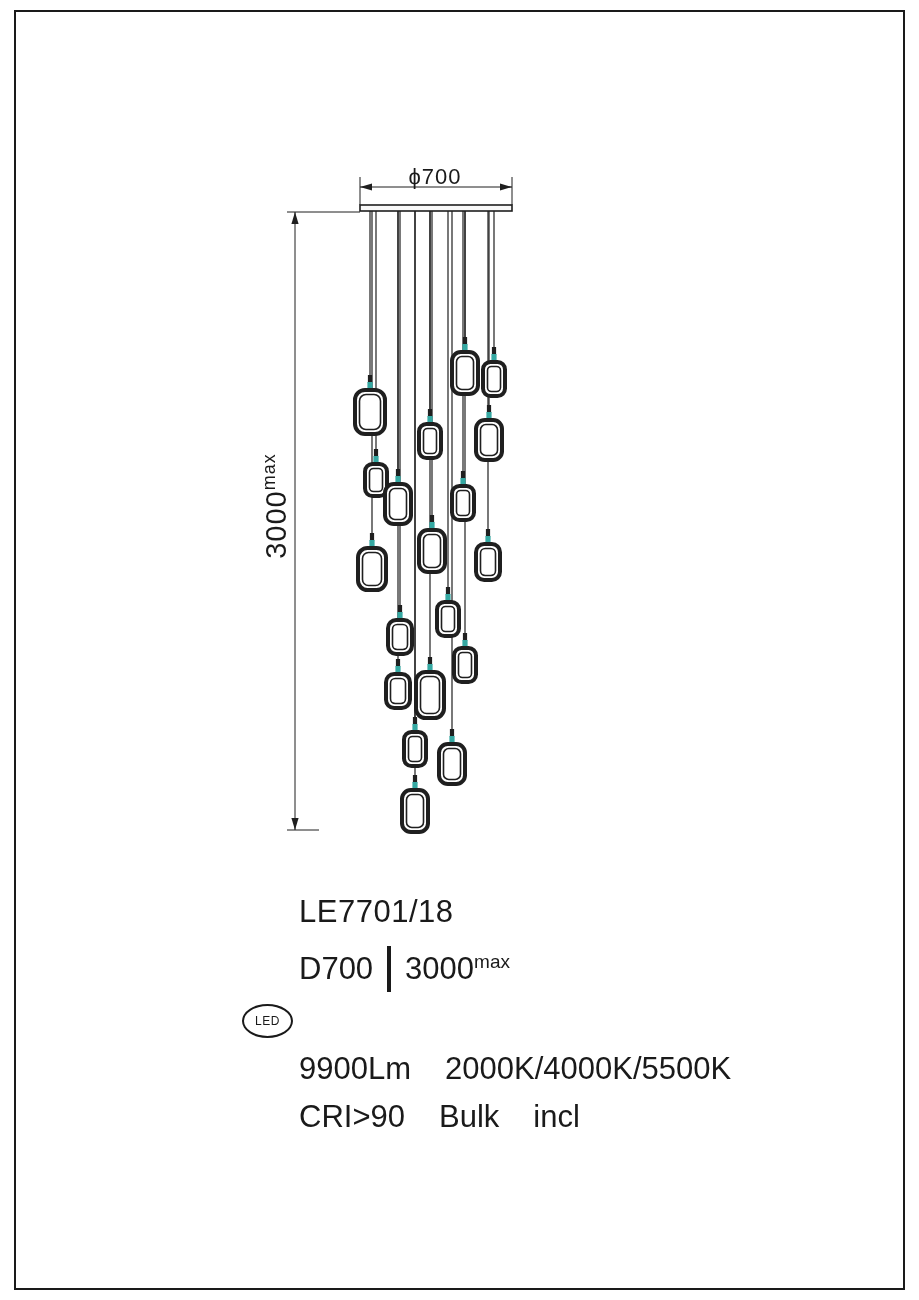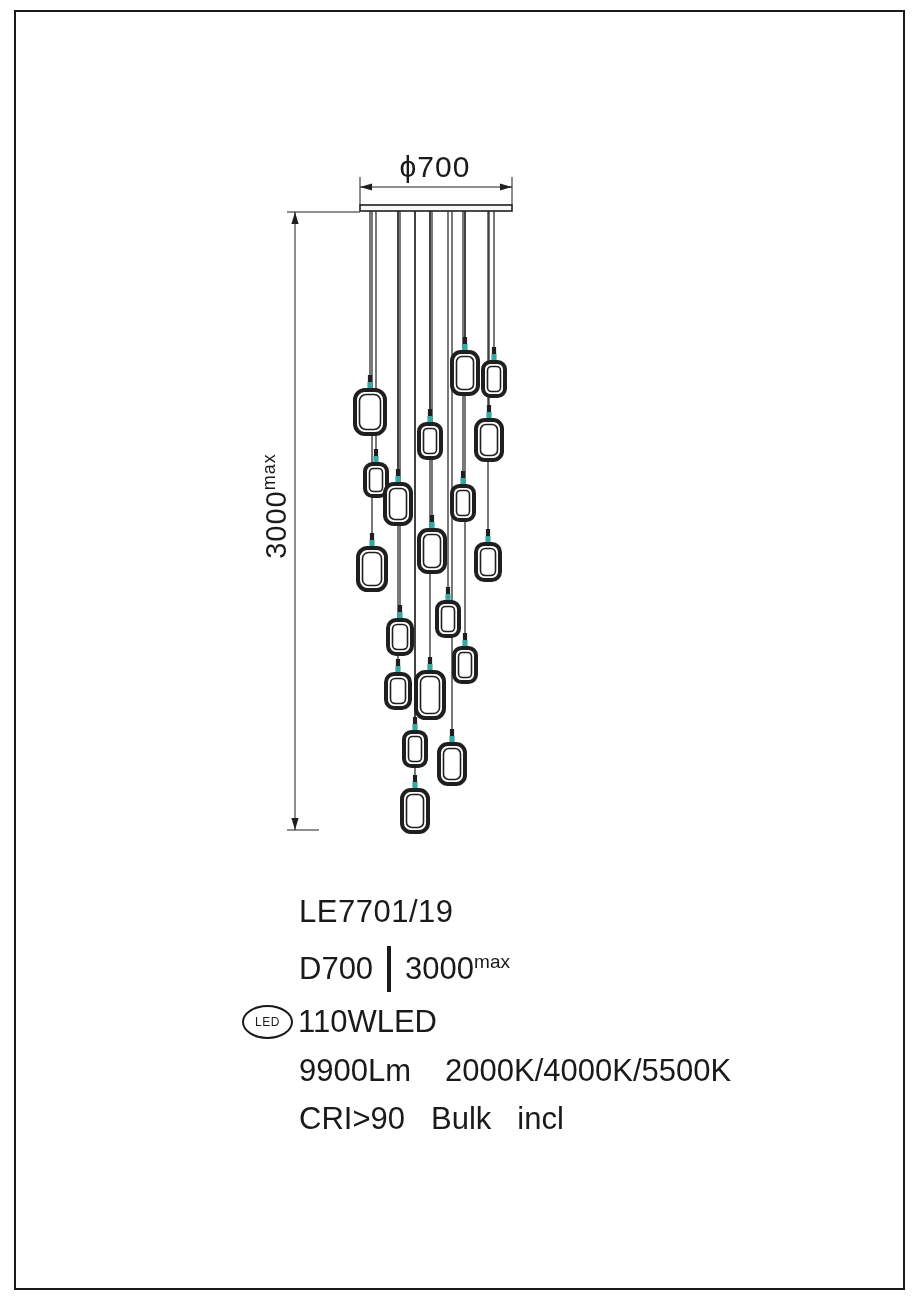--- a/index.html
+++ b/index.html
@@ -19,24 +19,24 @@
   .border-frame {
     position: absolute;
     left: 14px; top: 10px;
     width: 891px; height: 1280px;
     border: 2px solid #1a1a1a;
   }
   svg.diagram { position: absolute; left: 0; top: 0; }
 
   .dim-width-label {
     position: absolute;
-    left: 358px; top: 150px;
+    left: 358px; top: 164px;
     width: 154px;
     text-align: center;
-    font-size: 30px;
+    font-size: 22px;
     letter-spacing: 1px;
   }
   .dim-height-label {
     position: absolute;
     left: 276px; top: 506px;
     transform: translate(-50%, -50%) rotate(-90deg);
     font-size: 29px;
     white-space: nowrap;
     letter-spacing: 1px;
   }
@@ -61,21 +61,21 @@
     display: flex; align-items: center; justify-content: center;
     width: 51px; height: 34px;
     border: 2.5px solid #1a1a1a;
     border-radius: 50%;
     font-size: 12px;
     letter-spacing: 0.5px;
     flex: 0 0 auto;
     margin-right: 5px;
   }
   .lumens-row { margin-left: 57px; margin-top: 13px; gap: 34px; }
-  .cri-row { margin-left: 57px; margin-top: 12px; gap: 26px; }
+  .cri-row { margin-left: 57px; margin-top: 12px; gap: 34px; }
 </style>
 </head>
 <body>
 
 <div class="page">
 
   <div class="border-frame"></div>
 
   <svg id="diagram-svg" class="diagram" width="919" height="1300" viewBox="0 0 919 1300">
       <line x1="360" y1="177" x2="360" y2="205" stroke="#1f1f1f" stroke-width="1"></line>
@@ -185,31 +185,30 @@
       <rect x="402" y="790" width="26" height="42" rx="8.84" fill="#ffffff" stroke="#1f1f1f" stroke-width="4"></rect>
       <rect x="406.5" y="794.5" width="17" height="33" rx="5.34" fill="none" stroke="#1f1f1f" stroke-width="1.6"></rect>
     </svg>
 
   <div class="dim-width-label">ϕ700</div>
 
   <div class="dim-height-label"><span>3000</span><sup>max</sup></div>
 
   <div class="specs">
 
-    <div class="model">LE7701/19</div>
+    <div class="model">LE7701/18</div>
 
     <div class="row dims-row">
       <span>D700</span>
       <span class="vbar"></span>
       <span><span>3000</span><sup class="spec-sup">max</sup></span>
     </div>
 
     <div class="row led-row">
       <span class="led-badge">LED</span>
-      <span>110WLED</span>
     </div>
 
     <div class="row lumens-row">
       <span>9900Lm</span>
       <span>2000K/4000K/5500K</span>
     </div>
 
     <div class="row cri-row">
       <span>CRI&gt;90</span>
       <span>Bulk</span>

